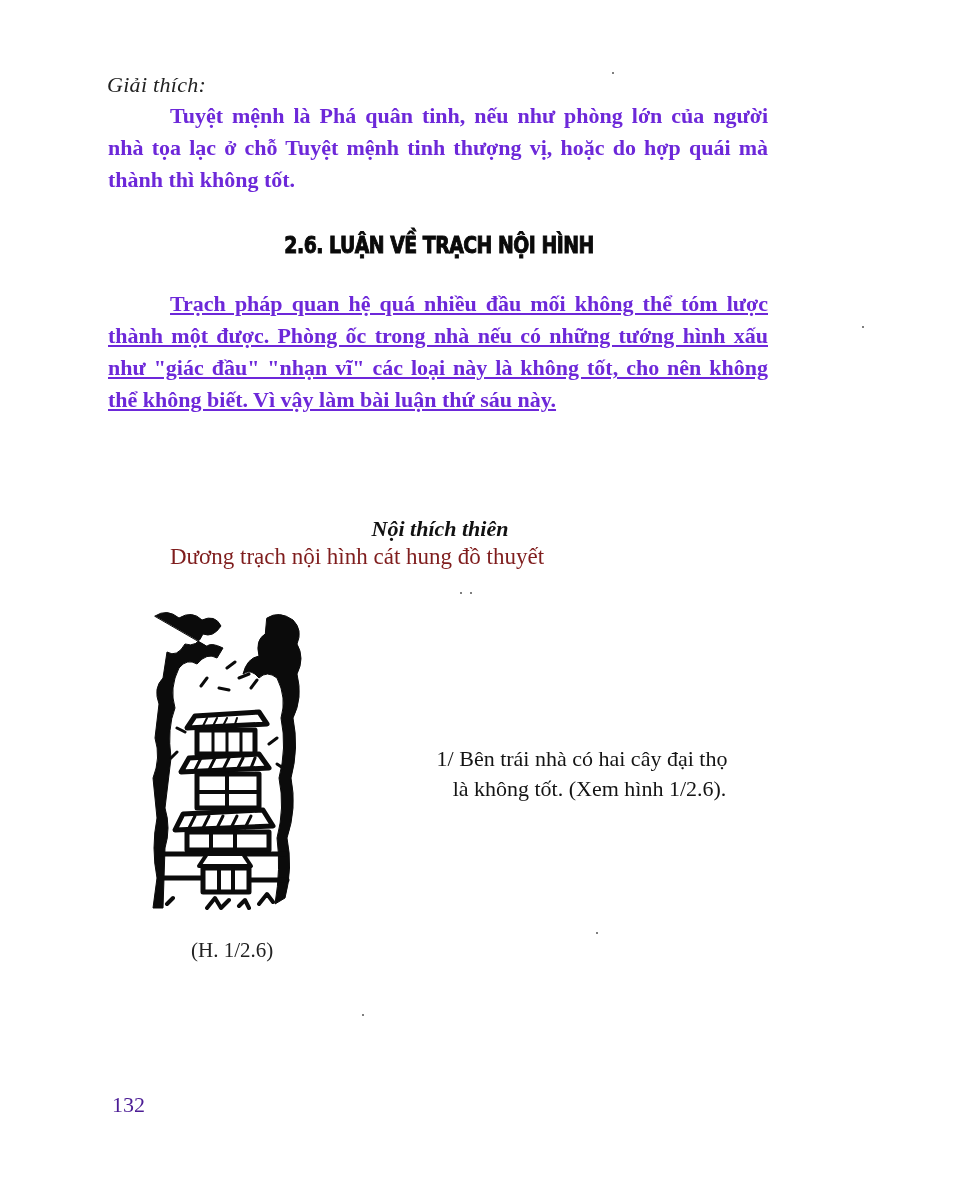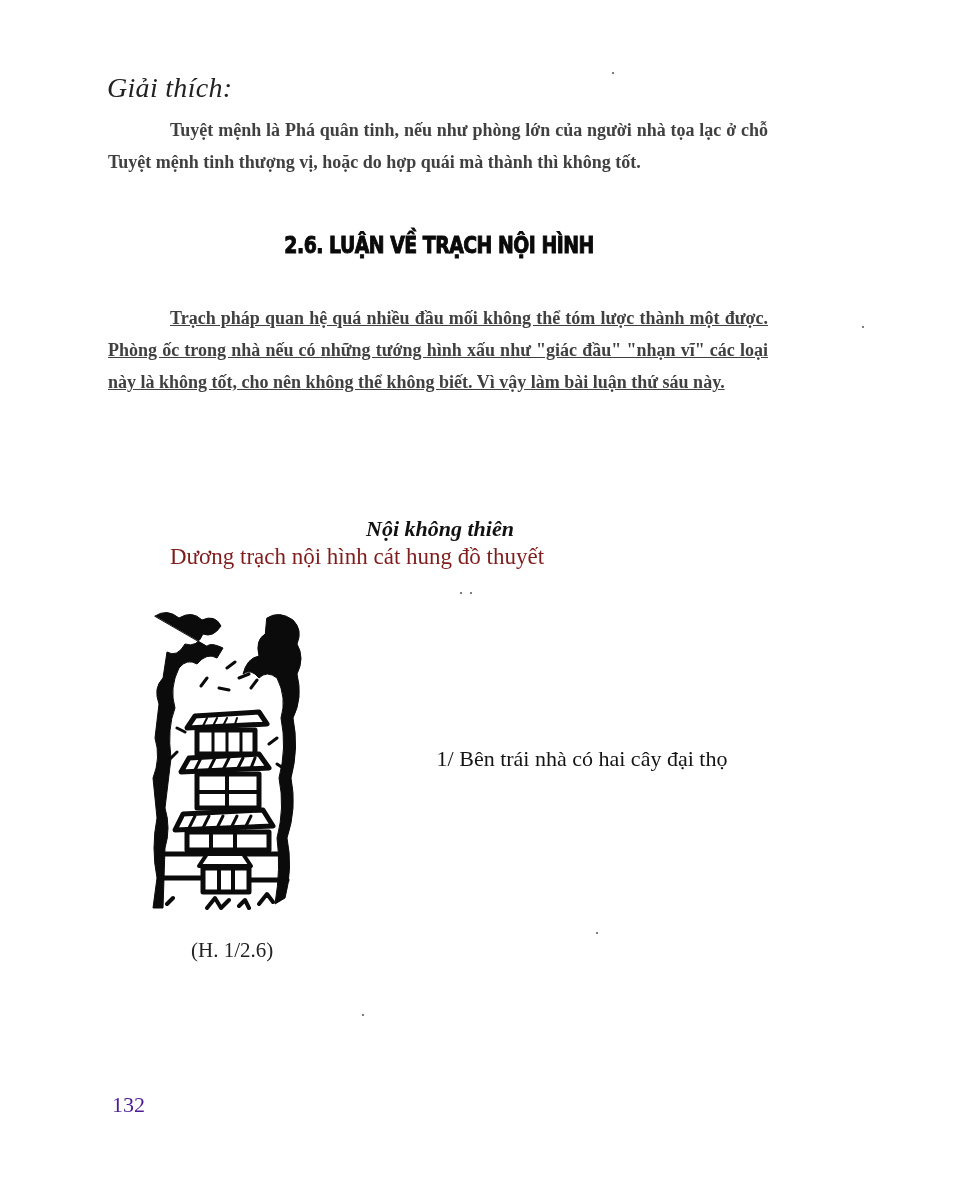--- a/index.html
+++ b/index.html
@@ -17,33 +17,32 @@
     }
     .page {
       position: absolute;
       left: 0; top: 0;
       width: 954px; height: 1200px;
     }
     .abs { position: absolute; }
     .label-italic {
       left: 107px; top: 72px;
       font-style: italic;
-      font-size: 28px;
+      font-size: 22px;
       color: #222;
       letter-spacing: 0.3px;
     }
     .para {
       left: 108px;
       width: 660px;
-      font-size: 18px;
+      font-size: 22px;
       line-height: 32px;
       text-align: justify;
       font-weight: bold;
-      color: #404040;
-      margin-top: 14px;
+      color: #6d28d9;
     }
     .para .indent { display: inline-block; width: 62px; }
     .p1 { top: 100px; }
     .p2 { top: 288px; text-decoration: underline; }
     .section-heading {
       top: 232px;
       left: 0; width: 880px;
       text-align: center;
       font-family: "DejaVu Sans", "Liberation Sans", sans-serif;
       font-weight: bold;
@@ -102,21 +101,21 @@
 <div class="page">
 
   <div class="abs label-italic">Giải thích:</div>
 
   <div class="abs para p1"><span class="indent"></span><span>Tuyệt mệnh là Phá quân tinh, nếu như phòng lớn của người nhà tọa lạc ở chỗ Tuyệt mệnh tinh thượng vị, hoặc do hợp quái mà thành thì không tốt.</span></div>
 
   <div class="abs section-heading">2.6. LUẬN VỀ TRẠCH NỘI HÌNH</div>
 
   <div class="abs para p2"><span class="indent"></span><span>Trạch pháp quan hệ quá nhiều đầu mối không thể tóm lược thành một được. Phòng ốc trong nhà nếu có những tướng hình xấu như "giác đầu" "nhạn vĩ" các loại này là không tốt, cho nên không thể không biết. Vì vậy làm bài luận thứ sáu này.</span></div>
 
-  <div class="abs subsection-title">Nội không thiên</div>
+  <div class="abs subsection-title">Nội thích thiên</div>
   <div class="abs subsection-subtitle">Dương trạch nội hình cát hung đồ thuyết</div>
 
   <div class="abs figure">
     <svg width="160" height="310" viewBox="0 0 160 310" xmlns="http://www.w3.org/2000/svg">
       <g fill="#0b0b0b" stroke="#0b0b0b" stroke-linecap="round" stroke-linejoin="round">
 
         <path d="M8 8 Q20 0 32 10 Q45 2 55 12 Q68 6 74 18 Q66 30 56 26 Q50 40 38 36 Q30 50 20 44 L16 70 Q6 80 12 96 L8 130 Q14 150 6 170 L10 210 Q4 240 10 270 L6 300 L16 300 L18 240 Q24 220 18 200 L24 150 Q20 120 28 100 Q22 80 32 60 Q40 50 50 56 Q60 44 70 50 L76 40 Q64 34 60 38 Z"></path>
 
         <path d="M120 10 Q132 2 146 12 Q156 22 150 36 Q158 50 150 66 Q156 90 146 110 Q152 140 144 170 Q150 200 140 230 Q146 260 138 290 L128 296 Q134 260 130 230 Q138 200 132 170 Q140 140 134 110 Q140 90 130 70 Q120 62 112 70 Q104 60 96 66 Q100 50 112 48 Q108 32 118 26 Z"></path>
 
@@ -149,20 +148,21 @@
         <path d="M72 260 v24 M86 260 v24" stroke-width="4" fill="none"></path>
         <path d="M14 270 h40 M104 272 h36" stroke-width="5" fill="none"></path>
 
         <path d="M60 300 l8 -10 l6 10 l8 -8 M92 298 l6 -6 l4 8 M112 296 l8 -10 l6 8 M20 296 l6 -6" stroke-width="4" fill="none"></path>
       </g>
     </svg>
   </div>
 
   <div class="abs item-text">
     <span>1/ Bên trái nhà có hai cây đại thọ</span>
+    <span class="line2">là không tốt. (Xem hình 1/2.6).</span>
   </div>
 
   <div class="abs figure-caption">(H. 1/2.6)</div>
 
   <div class="abs page-number">132</div>
 
   <span class="speck" style="left:612px;top:72px;"></span>
   <span class="speck" style="left:862px;top:326px;"></span>
   <span class="speck" style="left:460px;top:592px;"></span>
   <span class="speck" style="left:470px;top:592px;"></span>

